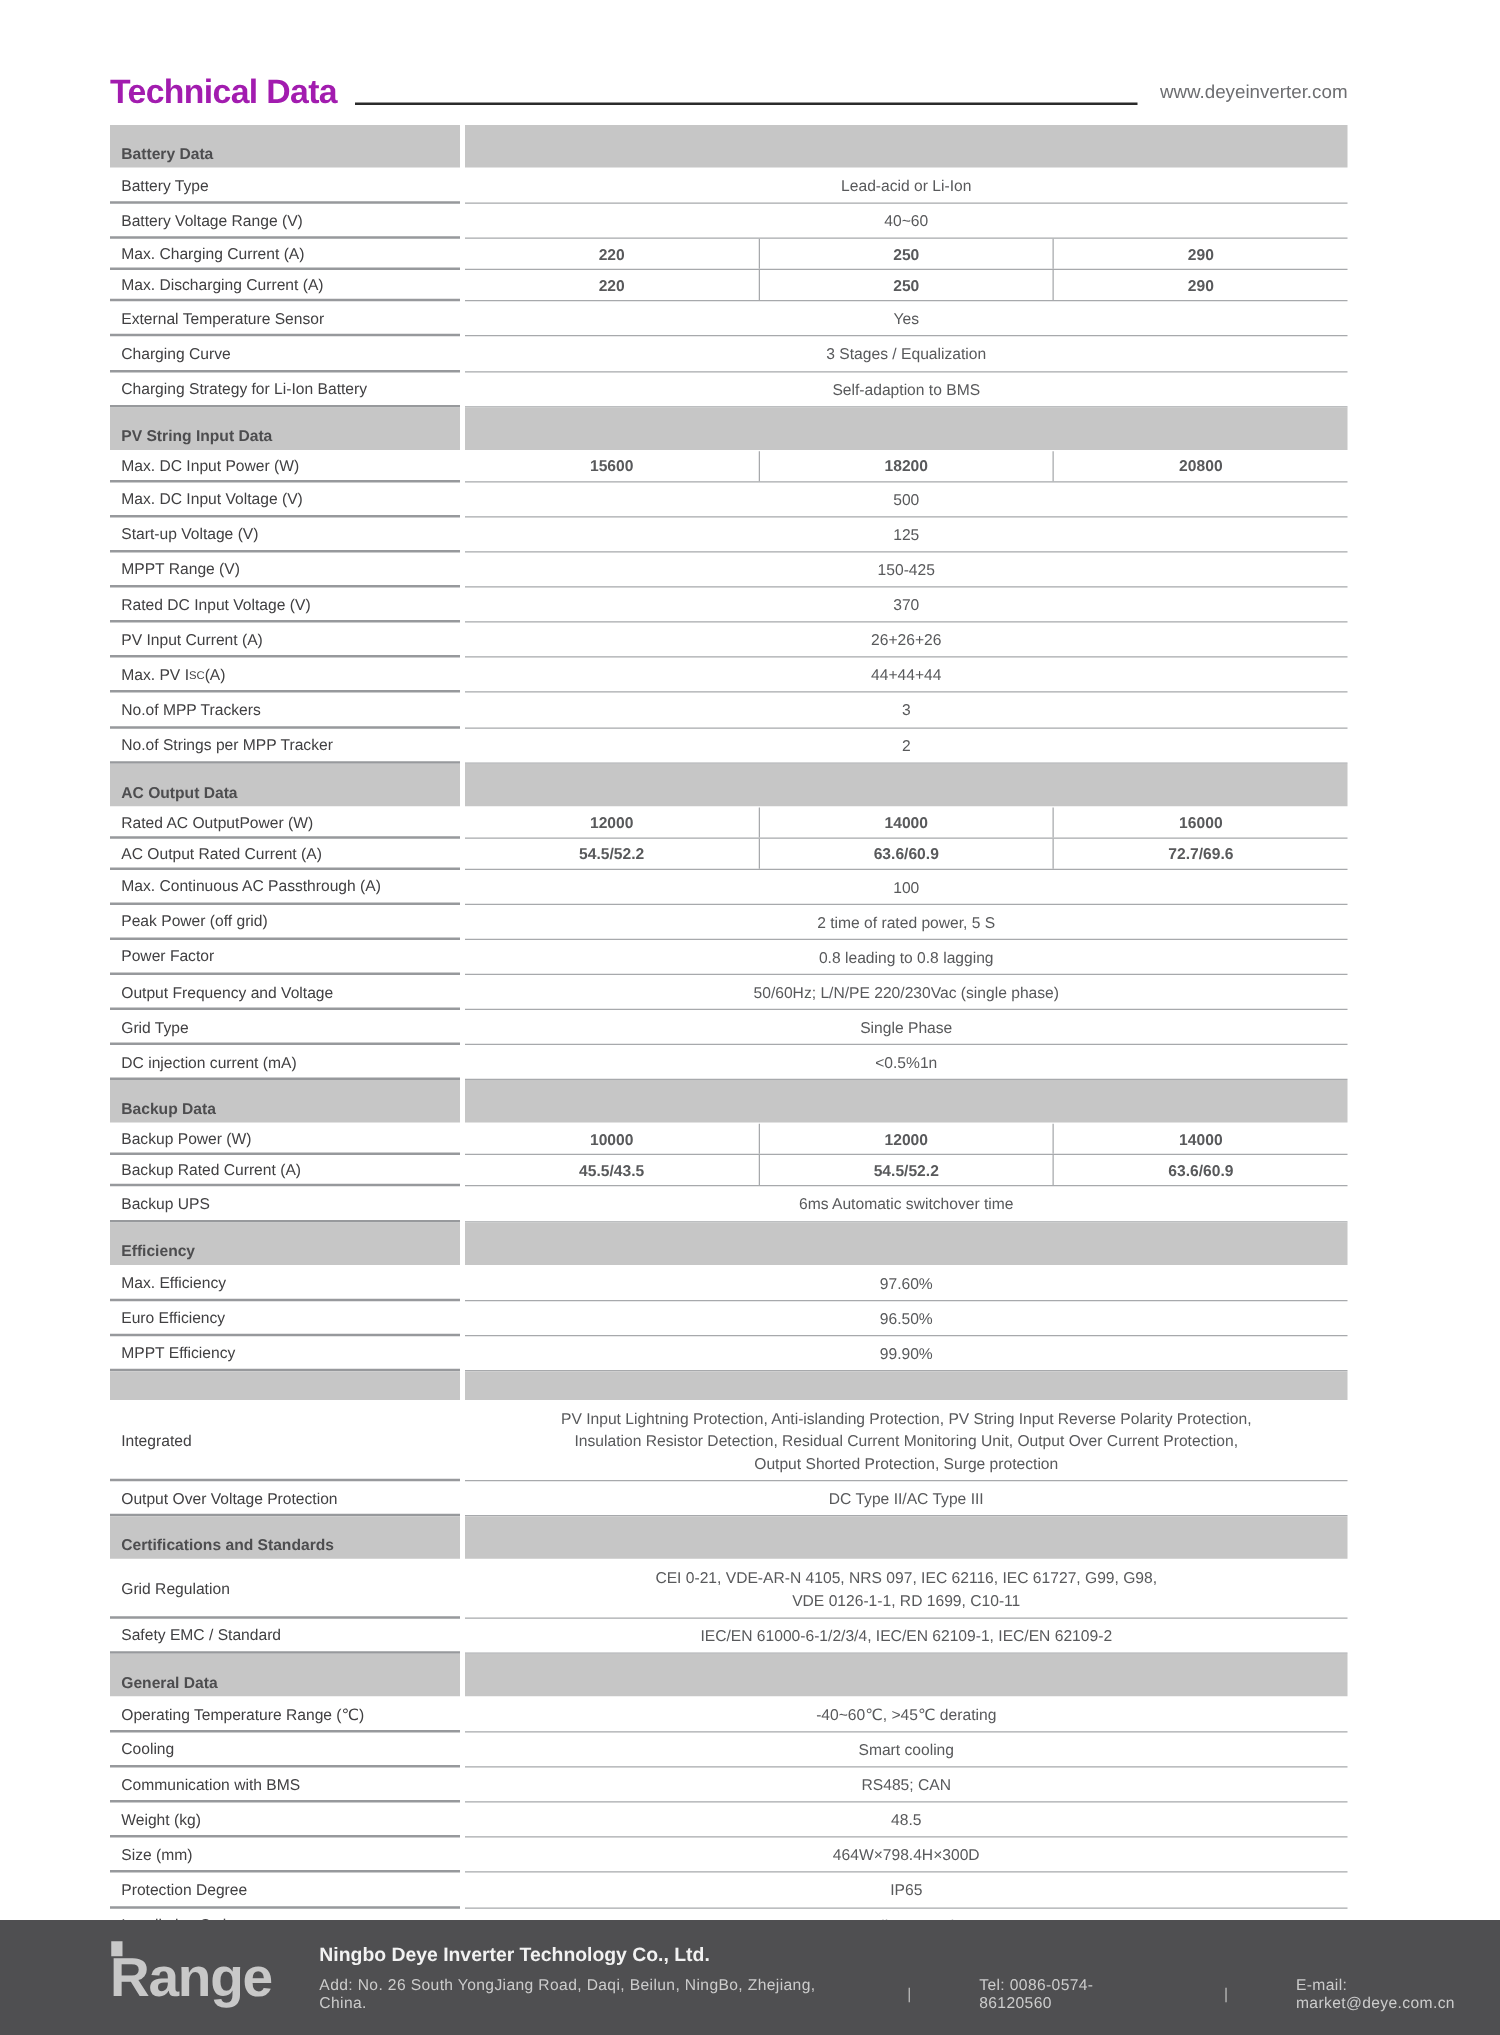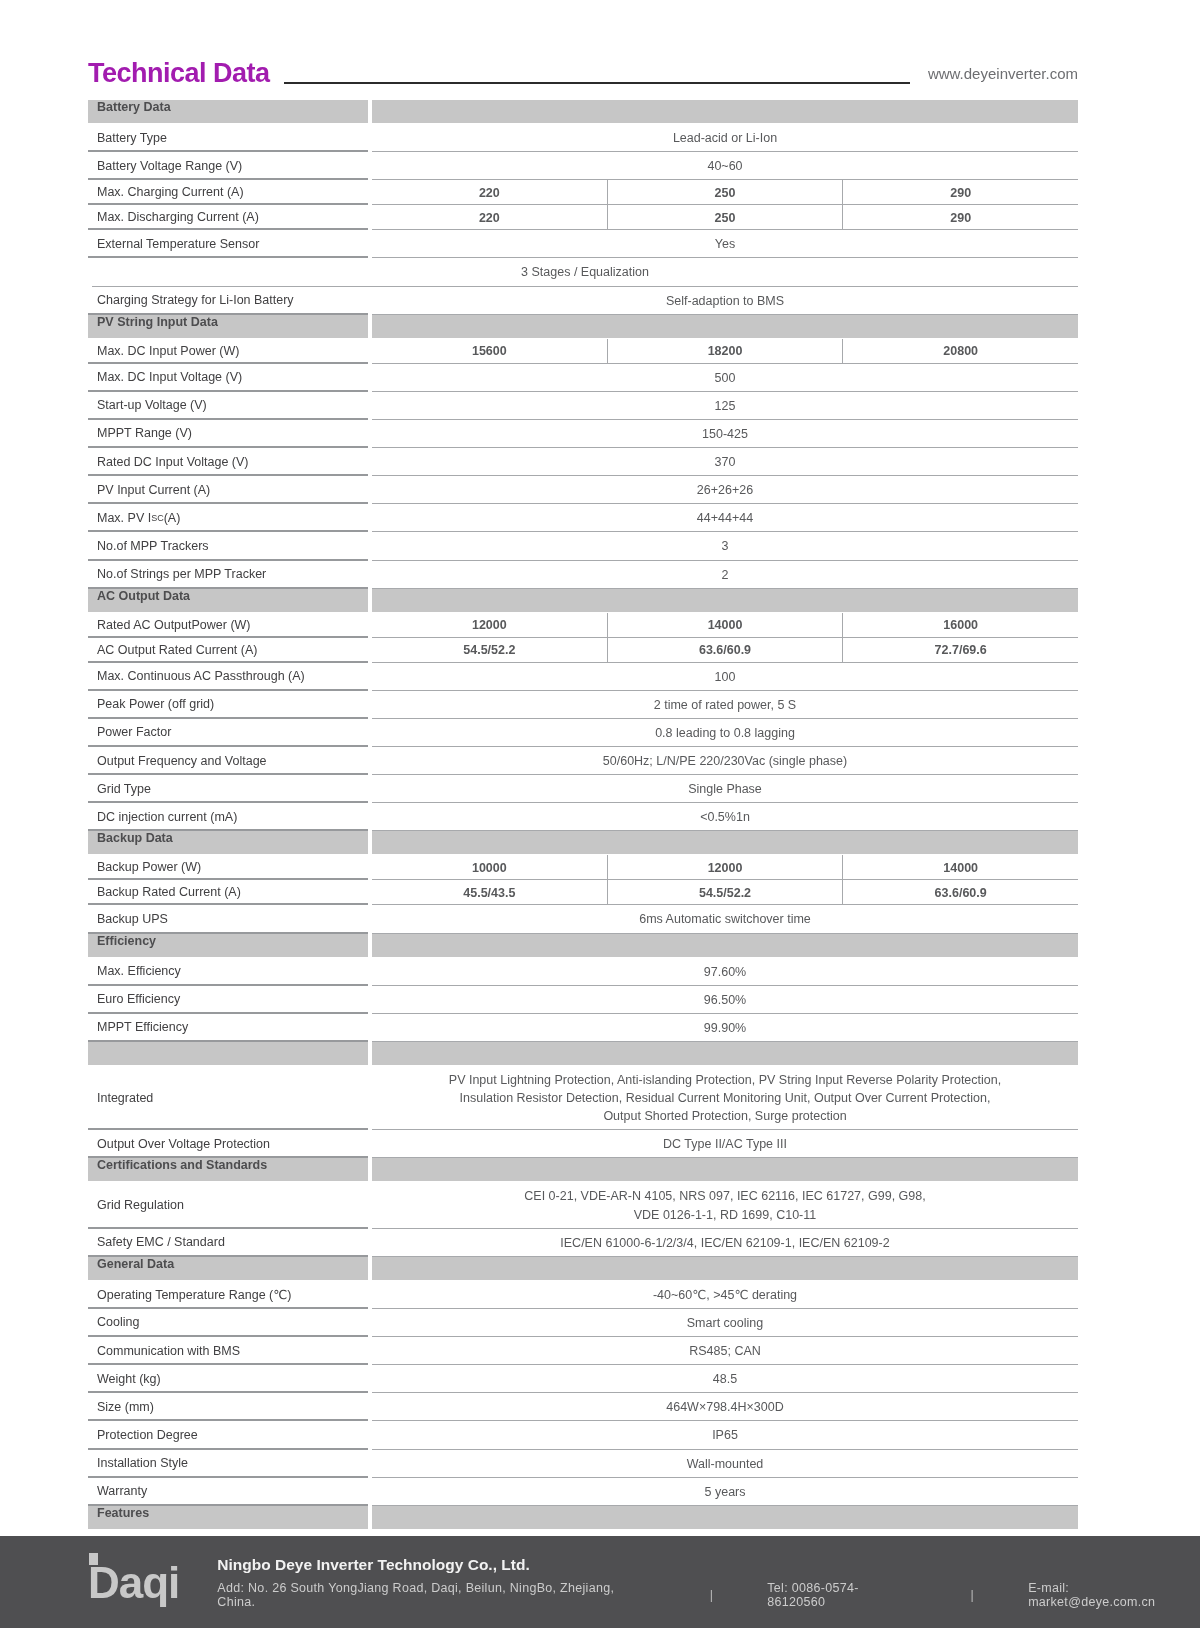--- a/index.html
+++ b/index.html
@@ -22,21 +22,21 @@
 
   
   .model-bar { display: flex; background: #2d2d2d; color: #ffffff; height: 40px; margin-top: 22px; align-items: center; }
   .model-label { width: 284px; padding-left: 9px; font-weight: bold; font-size: 13.5px; }
   .model-cells { flex: 1; display: flex; }
   .model-cell { flex: 1; text-align: center; font-size: 12.5px; }
 
   
   .spec-table { margin-top: 11px; }
   .section-row { display: flex; margin-bottom: 1px; }
-  .section-label { width: 280px; background: #c6c6c6; color: #4d4d4f; font-weight: bold; font-size: 12.5px; padding: 0 0 4px 9px; min-height: 23px; }
+  .section-label { width: 280px; background: #c6c6c6; color: #4d4d4f; font-weight: bold; font-size: 12.5px; padding: 16px 0 4px 9px; min-height: 23px; }
   .section-fill { flex: 1; background: #c6c6c6; margin-left: 4px; min-height: 23px; }
 
   .spec-row { display: flex; align-items: stretch; }
   .spec-label { width: 280px; border-bottom: 2px solid #97999c; color: #414042; font-size: 12.5px; padding: 5px 0 4px 9px; display: flex; align-items: center; }
   .spec-label sub { font-size: 9px; vertical-align: sub; }
   .spec-values { flex: 1; margin-left: 4px; border-bottom: 1px solid #a7a9ac; display: flex; align-items: stretch; }
   .spec-span { flex: 1; text-align: center; color: #58595b; font-size: 12.5px; padding: 5px 10px 4px 10px; display: flex; align-items: center; justify-content: center; white-space: pre-line; line-height: 1.45; }
   .spec-cell { flex: 1; text-align: center; color: #58595b; font-size: 12.5px; padding: 5px 0 4px 0; display: flex; align-items: center; justify-content: center; font-weight: bold; }
   .spec-cell + .spec-cell { border-left: 1px solid #a7a9ac; }
 
@@ -95,20 +95,21 @@
             <div class="spec-cell">290</div>
           </div>
         </div>
         <div class="spec-row">
           <div class="spec-label">External Temperature Sensor</div>
           <div class="spec-values">
             <div class="spec-span">Yes</div>
           </div>
         </div>
         <div class="spec-row">
+          <div class="spec-label">Charging Curve</div>
           <div class="spec-values">
             <div class="spec-span">3 Stages / Equalization</div>
           </div>
         </div>
         <div class="spec-row">
           <div class="spec-label">Charging Strategy for Li-Ion Battery</div>
           <div class="spec-values">
             <div class="spec-span">Self-adaption to BMS</div>
           </div>
         </div>
@@ -373,21 +374,21 @@
             <div class="spec-span">16</div>
           </div>
         </div>
       </div>
 
   </div>
 
   <div class="footer">
     <div class="logo">
       <span class="logo-dot"></span>
-      <span>Daqi</span>
+      <span>Range</span>
     </div>
     <div class="footer-info">
       <div class="footer-company">Ningbo Deye Inverter Technology Co., Ltd.</div>
       <div class="footer-line">
         <span>Add: No. 26 South YongJiang Road, Daqi, Beilun, NingBo, Zhejiang, China.</span>
         <span class="footer-sep">|</span>
         <span>Tel: 0086-0574-86120560</span>
         <span class="footer-sep">|</span>
         <span>E-mail: market@deye.com.cn</span>
       </div>

